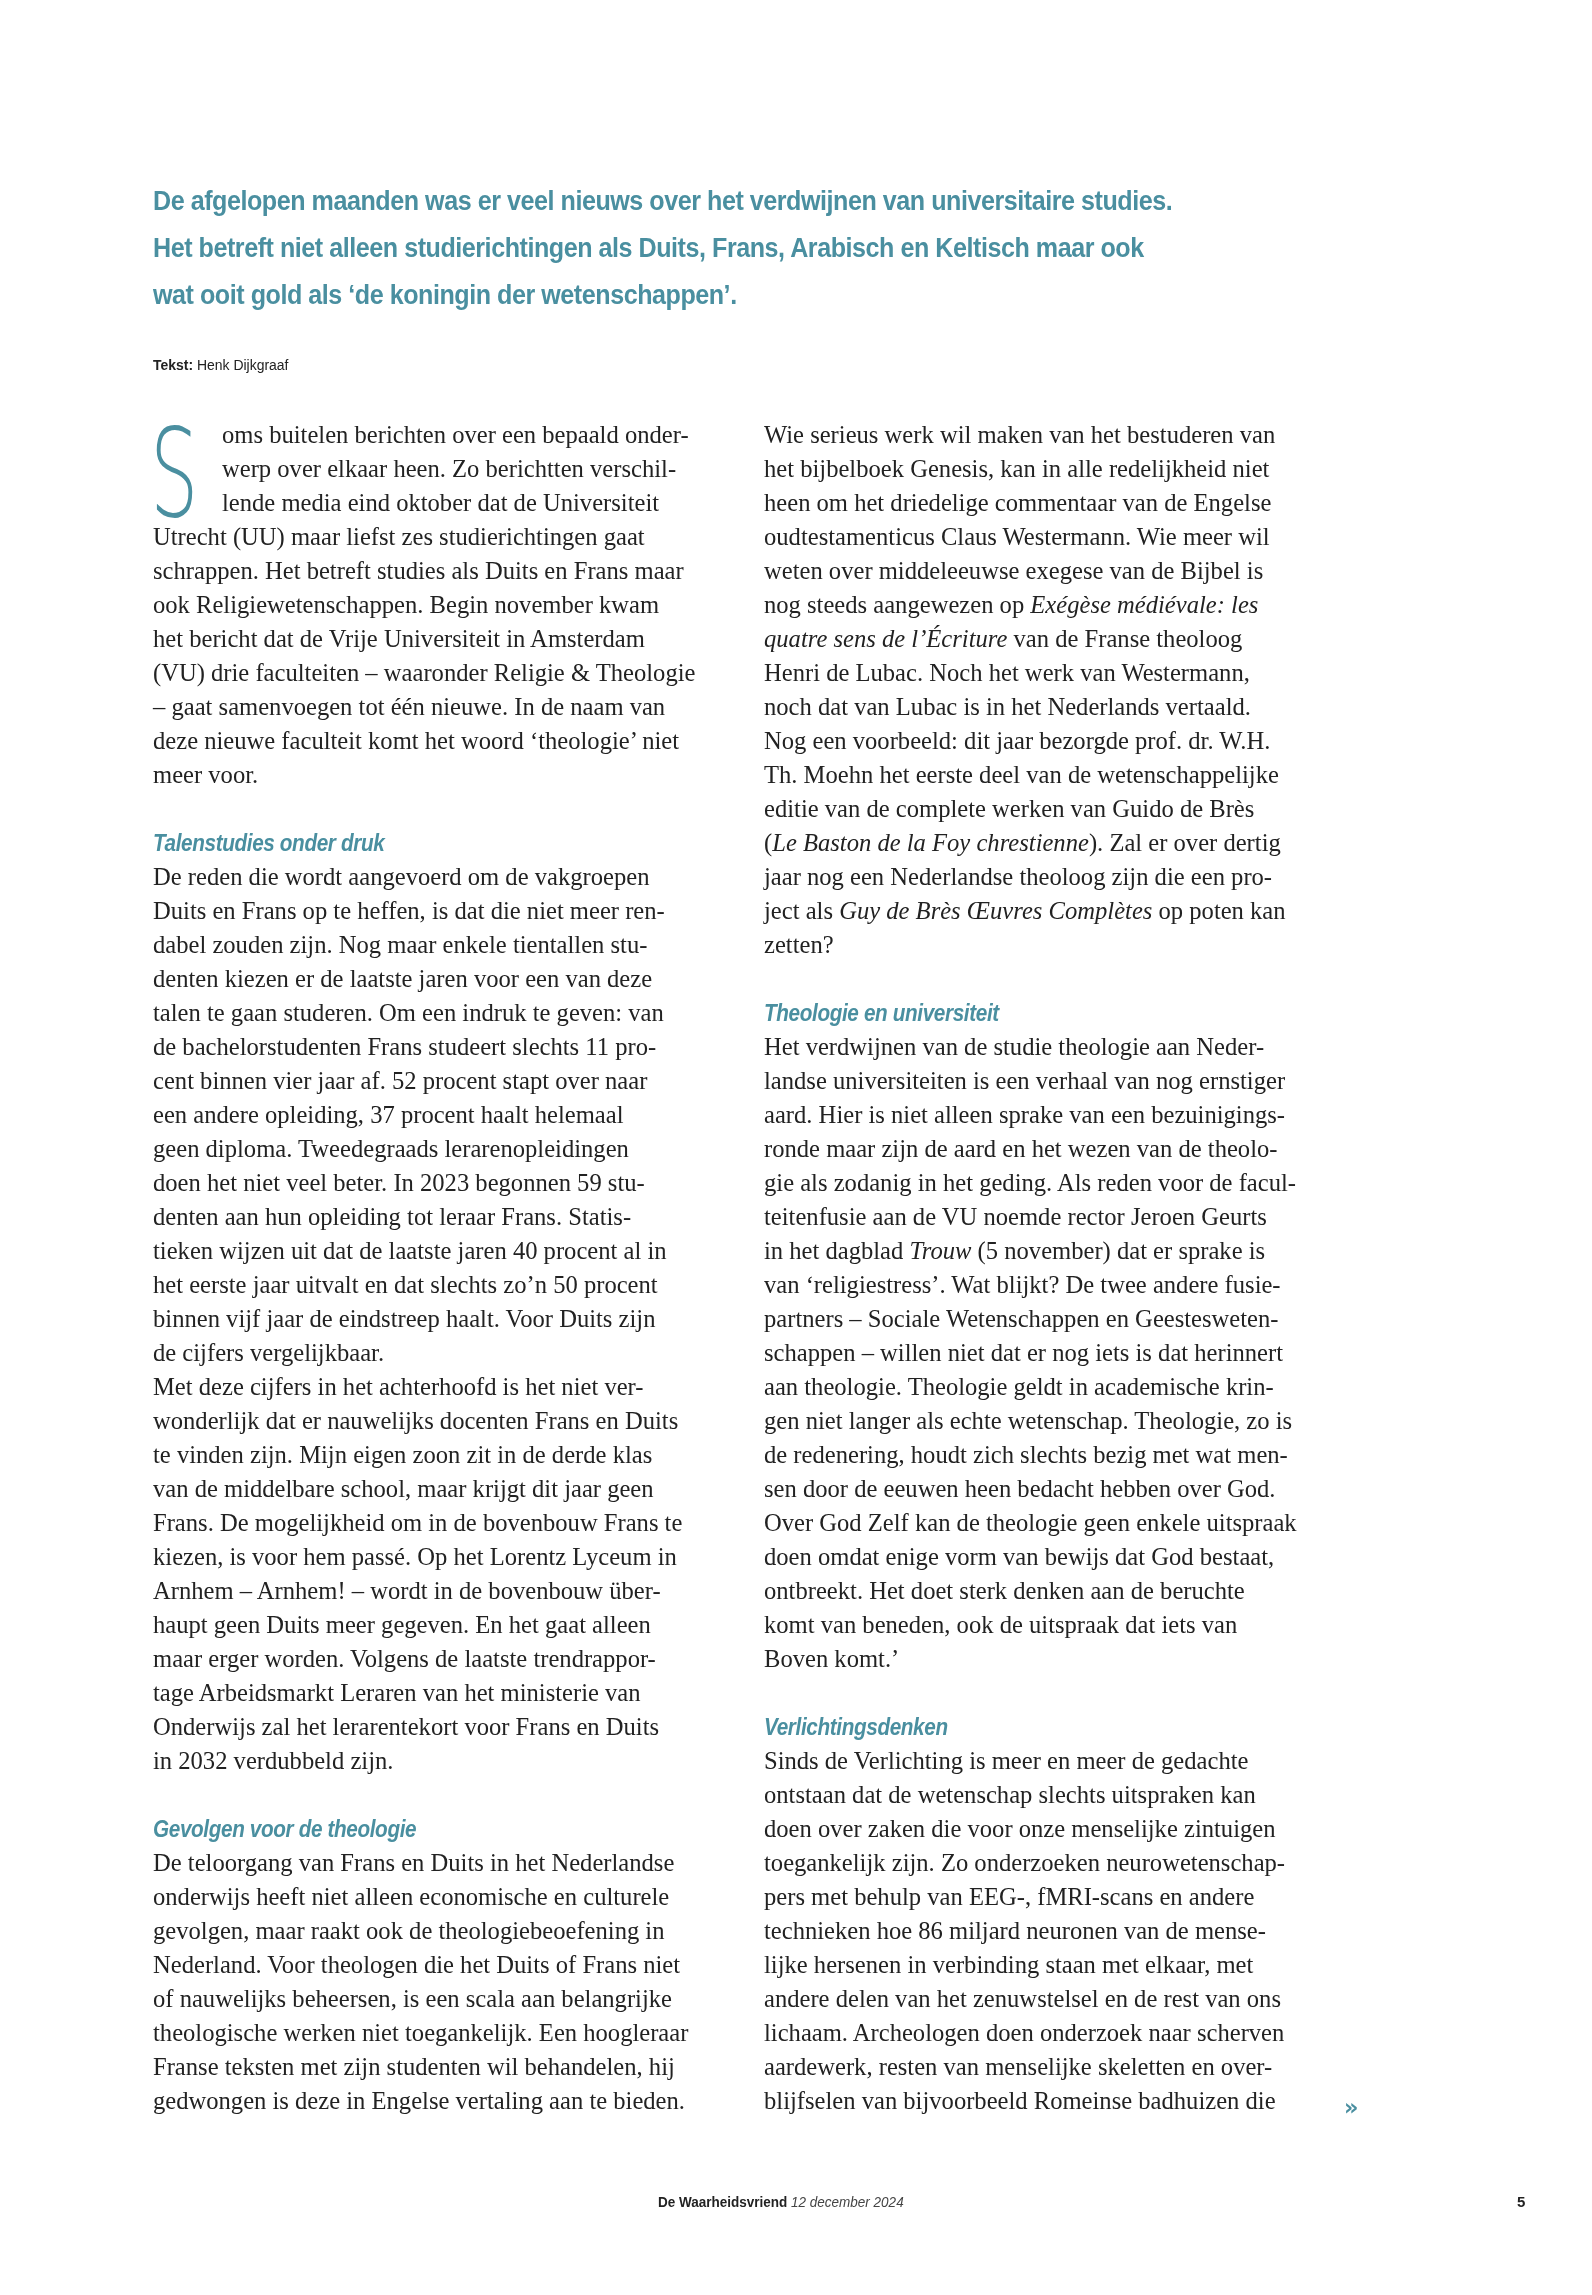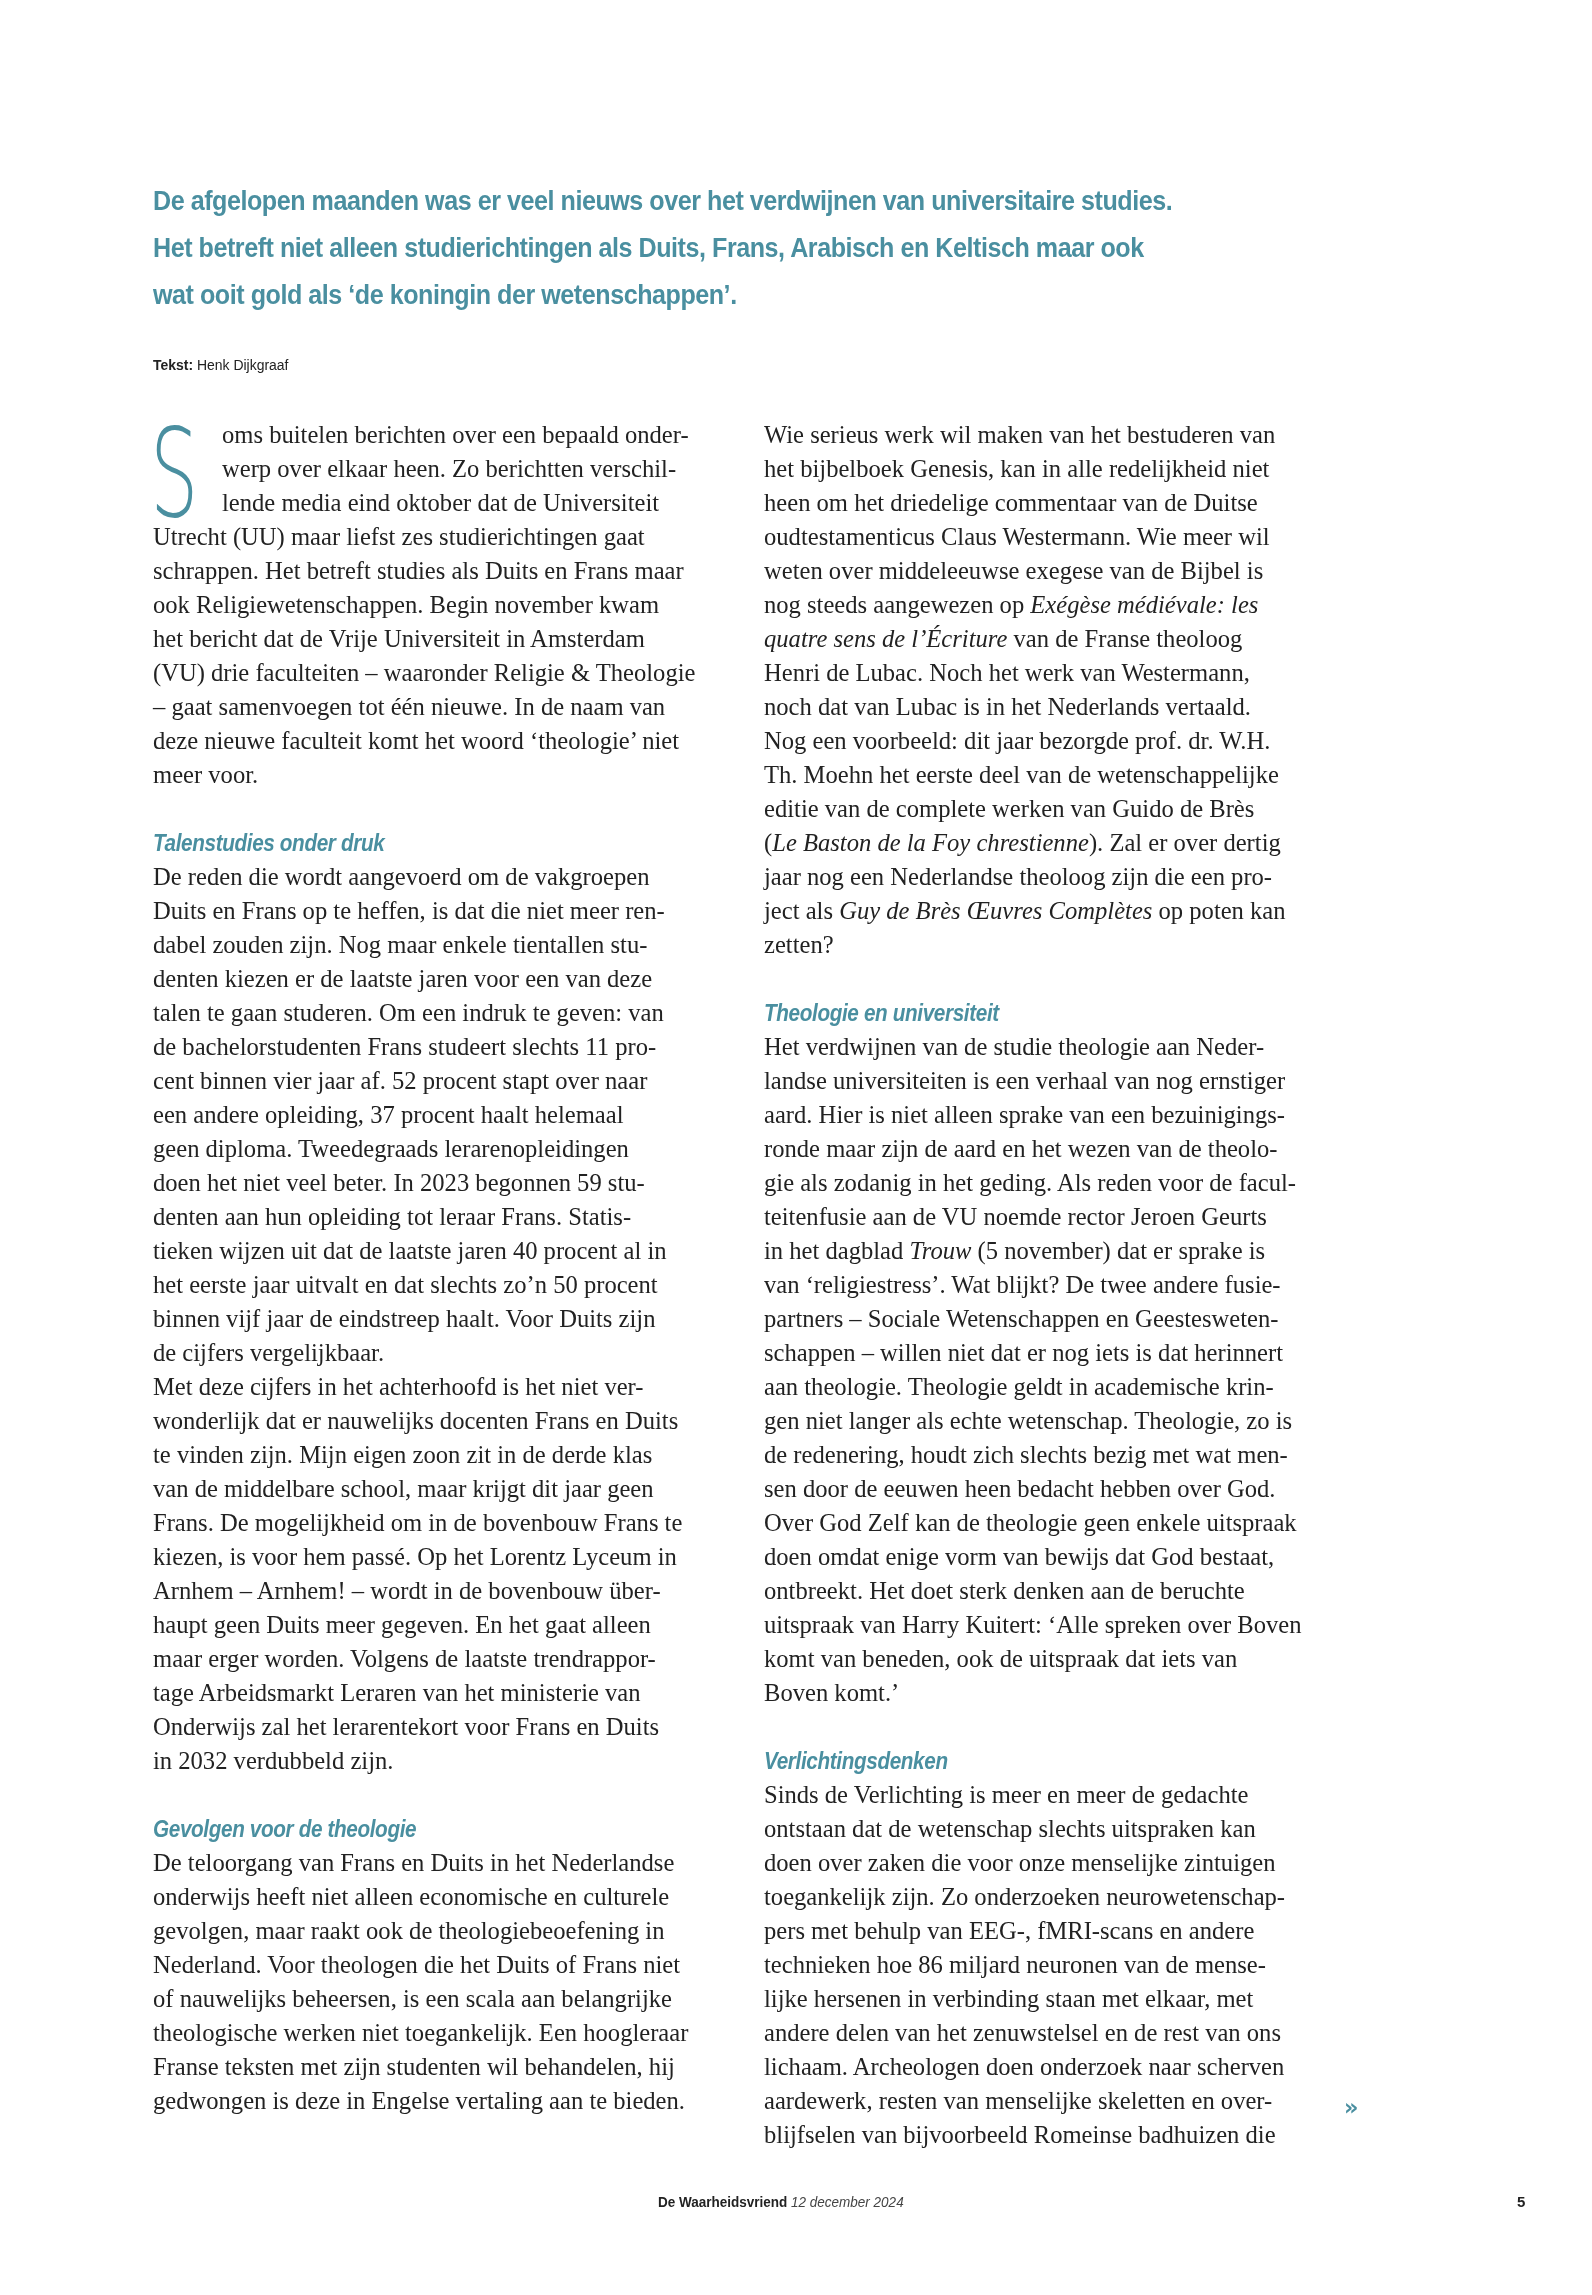--- a/index.html
+++ b/index.html
@@ -129,21 +129,21 @@
     <span class="line">Nederland. Voor theologen die het Duits of Frans niet</span>
     <span class="line">of nauwelijks beheersen, is een scala aan belangrijke</span>
     <span class="line">theologische werken niet toegankelijk. Een hoogleraar</span>
     <span class="line">Franse teksten met zijn studenten wil behandelen, hij</span>
     <span class="line">gedwongen is deze in Engelse vertaling aan te bieden.</span>
   </div>
 
   <div class="col col-right">
     <span class="line">Wie serieus werk wil maken van het bestuderen van</span>
     <span class="line">het bijbelboek Genesis, kan in alle redelijkheid niet</span>
-    <span class="line">heen om het driedelige commentaar van de Duitse</span>
+    <span class="line">heen om het driedelige commentaar van de Engelse</span>
     <span class="line">oudtestamenticus Claus Westermann. Wie meer wil</span>
     <span class="line">weten over middeleeuwse exegese van de Bijbel is</span>
     <span class="line"><span>nog steeds aangewezen op </span><i>Exégèse médiévale: les</i></span>
     <span class="line"><i>quatre sens de l’Écriture</i><span> van de Franse theoloog</span></span>
     <span class="line">Henri de Lubac. Noch het werk van Westermann,</span>
     <span class="line">noch dat van Lubac is in het Nederlands vertaald.</span>
     <span class="line">Nog een voorbeeld: dit jaar bezorgde prof. dr. W.H.</span>
     <span class="line">Th. Moehn het eerste deel van de wetenschappelijke</span>
     <span class="line">editie van de complete werken van Guido de Brès</span>
     <span class="line"><span>(</span><i>Le Baston de la Foy chrestienne</i><span>). Zal er over dertig</span></span>
@@ -163,21 +163,20 @@
     <span class="line">van ‘religiestress’. Wat blijkt? De twee andere fusie-</span>
     <span class="line">partners – Sociale Wetenschappen en Geestesweten-</span>
     <span class="line">schappen – willen niet dat er nog iets is dat herinnert</span>
     <span class="line">aan theologie. Theologie geldt in academische krin-</span>
     <span class="line">gen niet langer als echte wetenschap. Theologie, zo is</span>
     <span class="line">de redenering, houdt zich slechts bezig met wat men-</span>
     <span class="line">sen door de eeuwen heen bedacht hebben over God.</span>
     <span class="line">Over God Zelf kan de theologie geen enkele uitspraak</span>
     <span class="line">doen omdat enige vorm van bewijs dat God bestaat,</span>
     <span class="line">ontbreekt. Het doet sterk denken aan de beruchte</span>
-    <span class="line">uitspraak van Harry Kuitert: ‘Alle spreken over Boven</span>
     <span class="line">komt van beneden, ook de uitspraak dat iets van</span>
     <span class="line">Boven komt.’</span>
     <span class="gap"></span>
 
     <span class="heading">Verlichtingsdenken</span>
     <span class="line">Sinds de Verlichting is meer en meer de gedachte</span>
     <span class="line">ontstaan dat de wetenschap slechts uitspraken kan</span>
     <span class="line">doen over zaken die voor onze menselijke zintuigen</span>
     <span class="line">toegankelijk zijn. Zo onderzoeken neurowetenschap-</span>
     <span class="line">pers met behulp van EEG-, fMRI-scans en andere</span>

